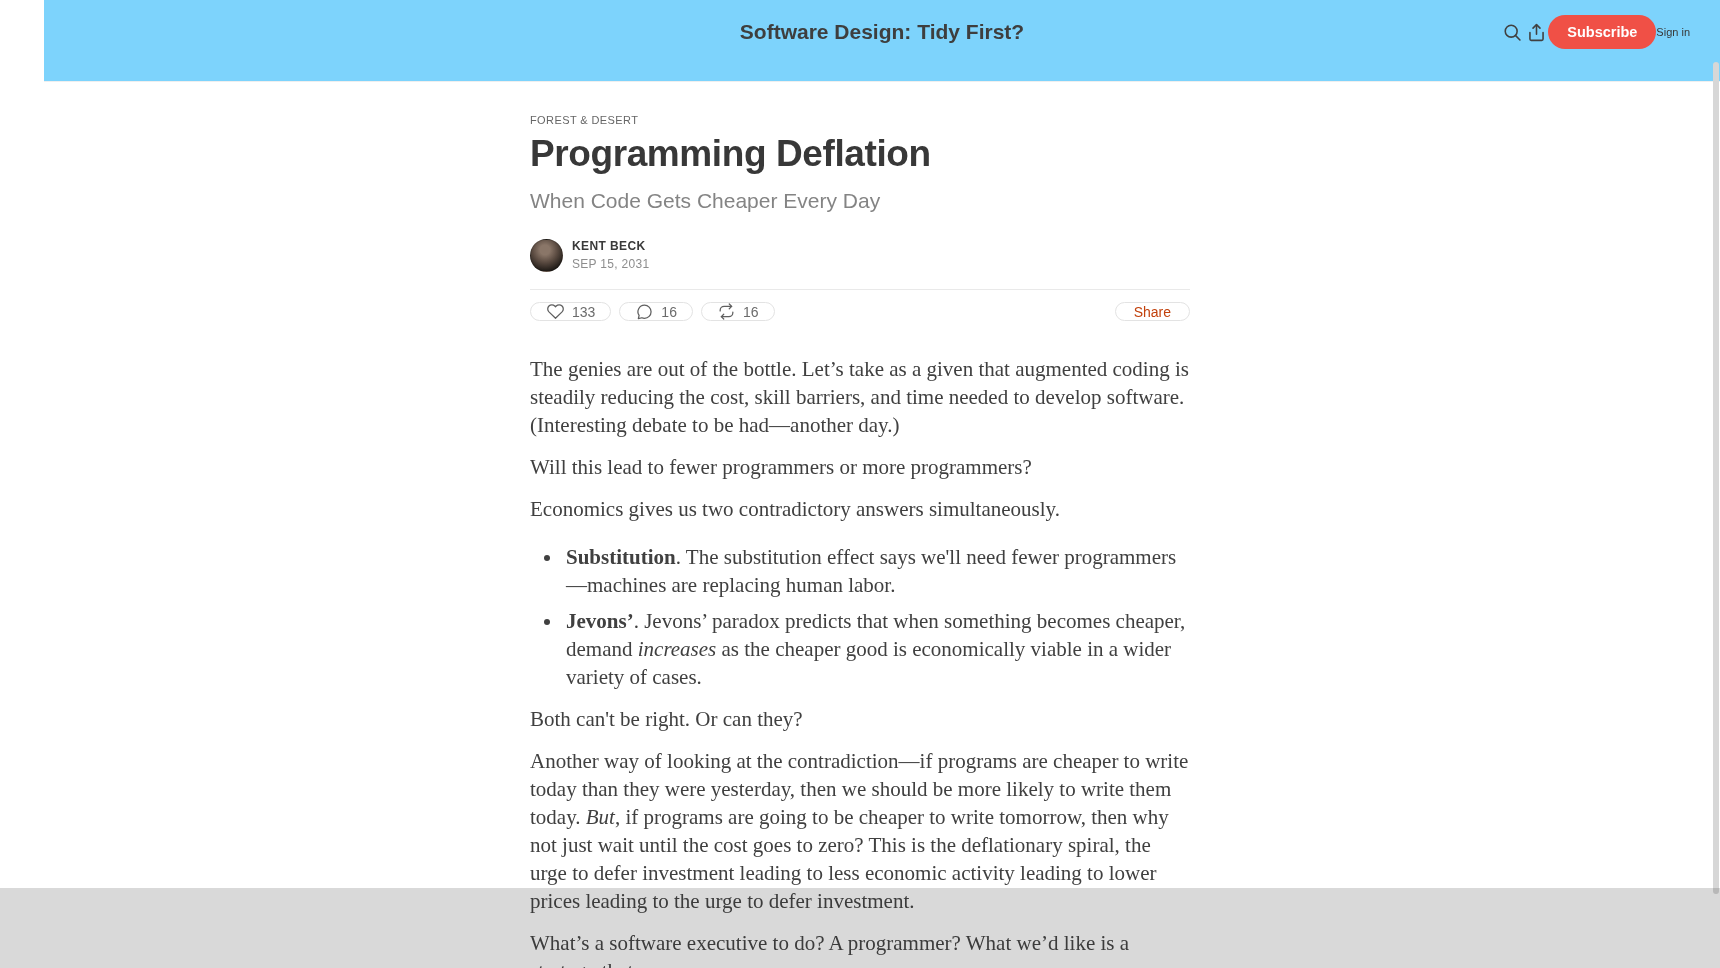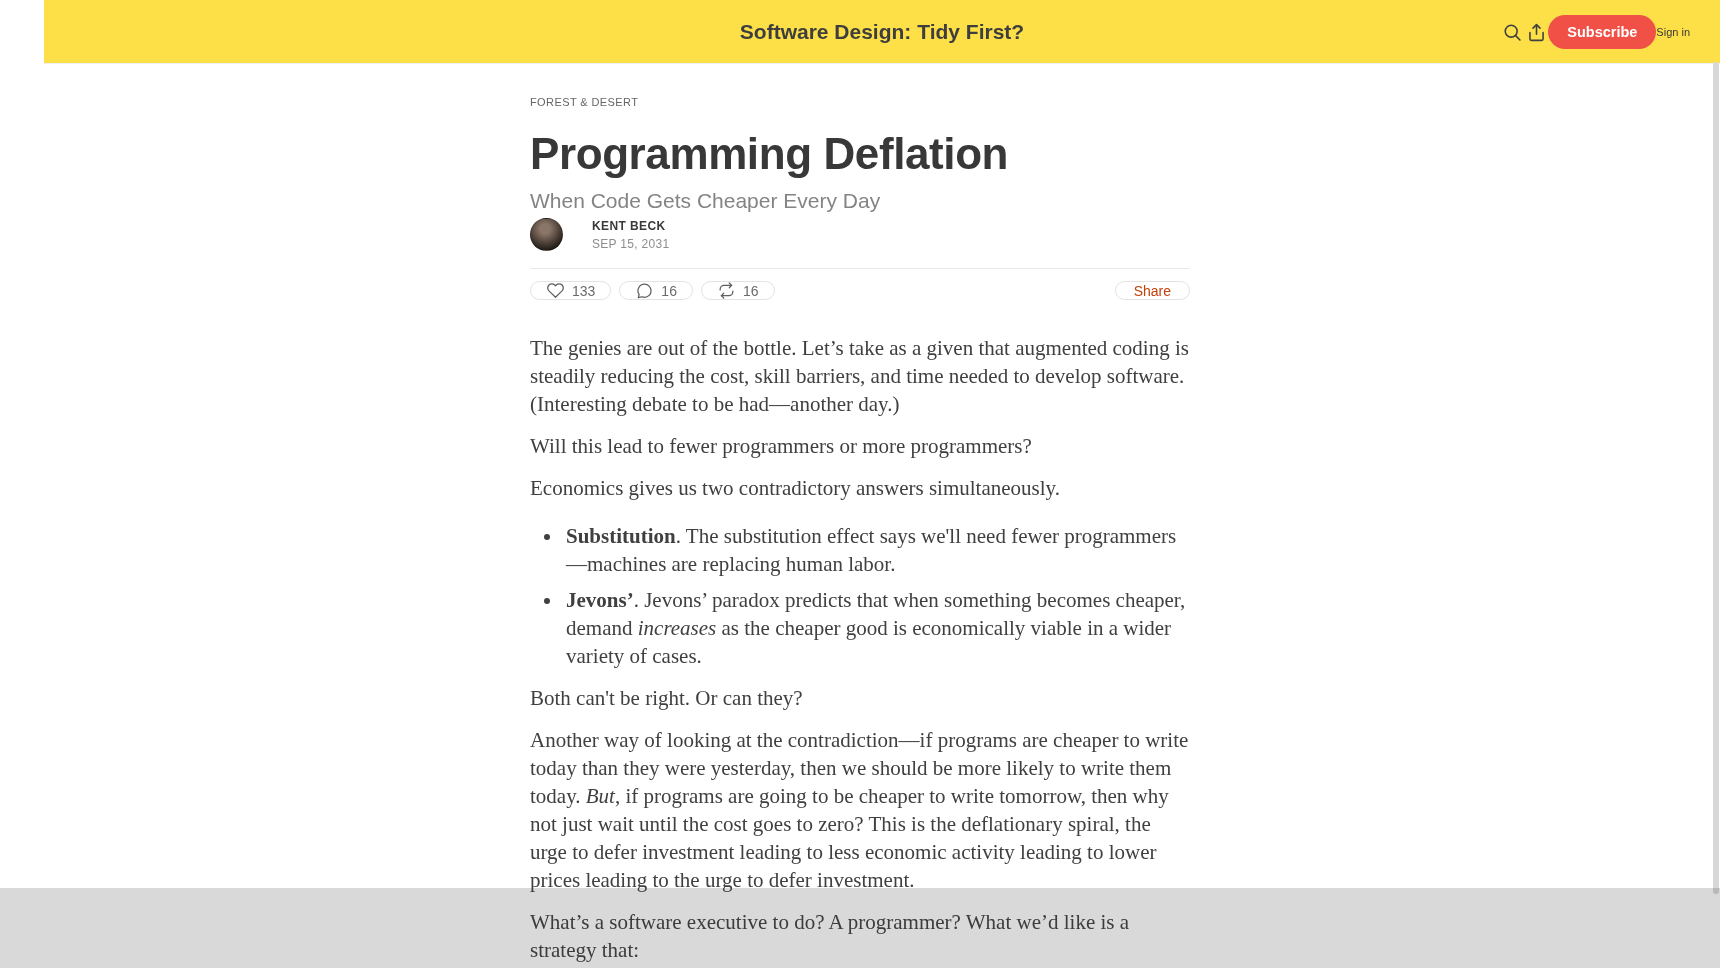--- a/index.html
+++ b/index.html
@@ -1,40 +1,40 @@
 <!DOCTYPE html>
 <html><head>
 <meta charset="utf-8">
 <style>
   * { margin:0; padding:0; box-sizing:border-box; }
   html,body { width:1720px; height:968px; overflow:hidden; background:#ffffff;
               font-family:"Liberation Sans", sans-serif; }
 
   
-  .header { position:relative; height:64px; border-bottom:1px solid #efefef; background:#fde047;margin-left:44px; }
+  .header { position:relative; height:82px; border-bottom:1px solid #efefef; background:#7dd3fc;margin-left:44px; }
   .pub-title { position:absolute; left:0; right:0; top:0; height:64px;
                display:flex; align-items:center; justify-content:center;
                font-size:21px; font-weight:700; color:#3e3e3e; cursor:pointer; }
   .header-right { position:absolute; right:30px; top:0; height:64px;
                   display:flex; align-items:center; }
   .icon-btn { width:24px; height:24px; display:flex; align-items:center; justify-content:center;
               color:#404040; cursor:pointer; }
   .icon-btn svg { width:21px; height:21px; stroke:#404040; stroke-width:1.8; fill:none;
                   stroke-linecap:round; stroke-linejoin:round; }
   .subscribe-btn { background:#F05046; color:#fff; font-size:14.5px; font-weight:600;
                    border:none; border-radius:18px; padding:9px 19px; cursor:pointer; }
   .signin { font-size:11px; color:#383838; cursor:pointer; white-space:nowrap; }
 
   
   .column { width:660px; margin:0 auto; }
   .category { margin-top:32px; font-size:11px; color:#666; letter-spacing:0.4px; cursor:pointer; }
-  .post-title { margin-top:24px; font-size:44px; line-height:44px; font-weight:700;
+  .post-title { margin-top:6px; font-size:37px; line-height:44px; font-weight:700;
                 color:#383838; letter-spacing:-0.4px; }
   .subtitle { margin-top:12px; font-size:21px; line-height:26px; color:#848484; }
-  .author-row { margin-top:4px; display:flex; align-items:center; gap:29px; }
+  .author-row { margin-top:25px; display:flex; align-items:flex-start; gap:9px; }
   .avatar { width:33px; height:33px; border-radius:50%; flex:0 0 auto; cursor:pointer;
             background:radial-gradient(circle at 45% 32%, #8a7668 0 18%, #5c4c42 45%, #201b17 78%);
             border:1px solid #00000022; }
   .author-name { font-size:12px; font-weight:600; color:#3a3a3a; letter-spacing:0.4px; cursor:pointer; }
   .author-date { font-size:12px; color:#8d8d8d; margin-top:4px; letter-spacing:0.3px; }
 
   
   .engage-wrap { margin-top:17px; border-top:1px solid #e9e9e9; padding-top:12px; }
   .engage-row { display:flex; align-items:center; gap:8px; }
   .pill { display:flex; align-items:center; gap:7px; height:19px; padding:0 15px;

